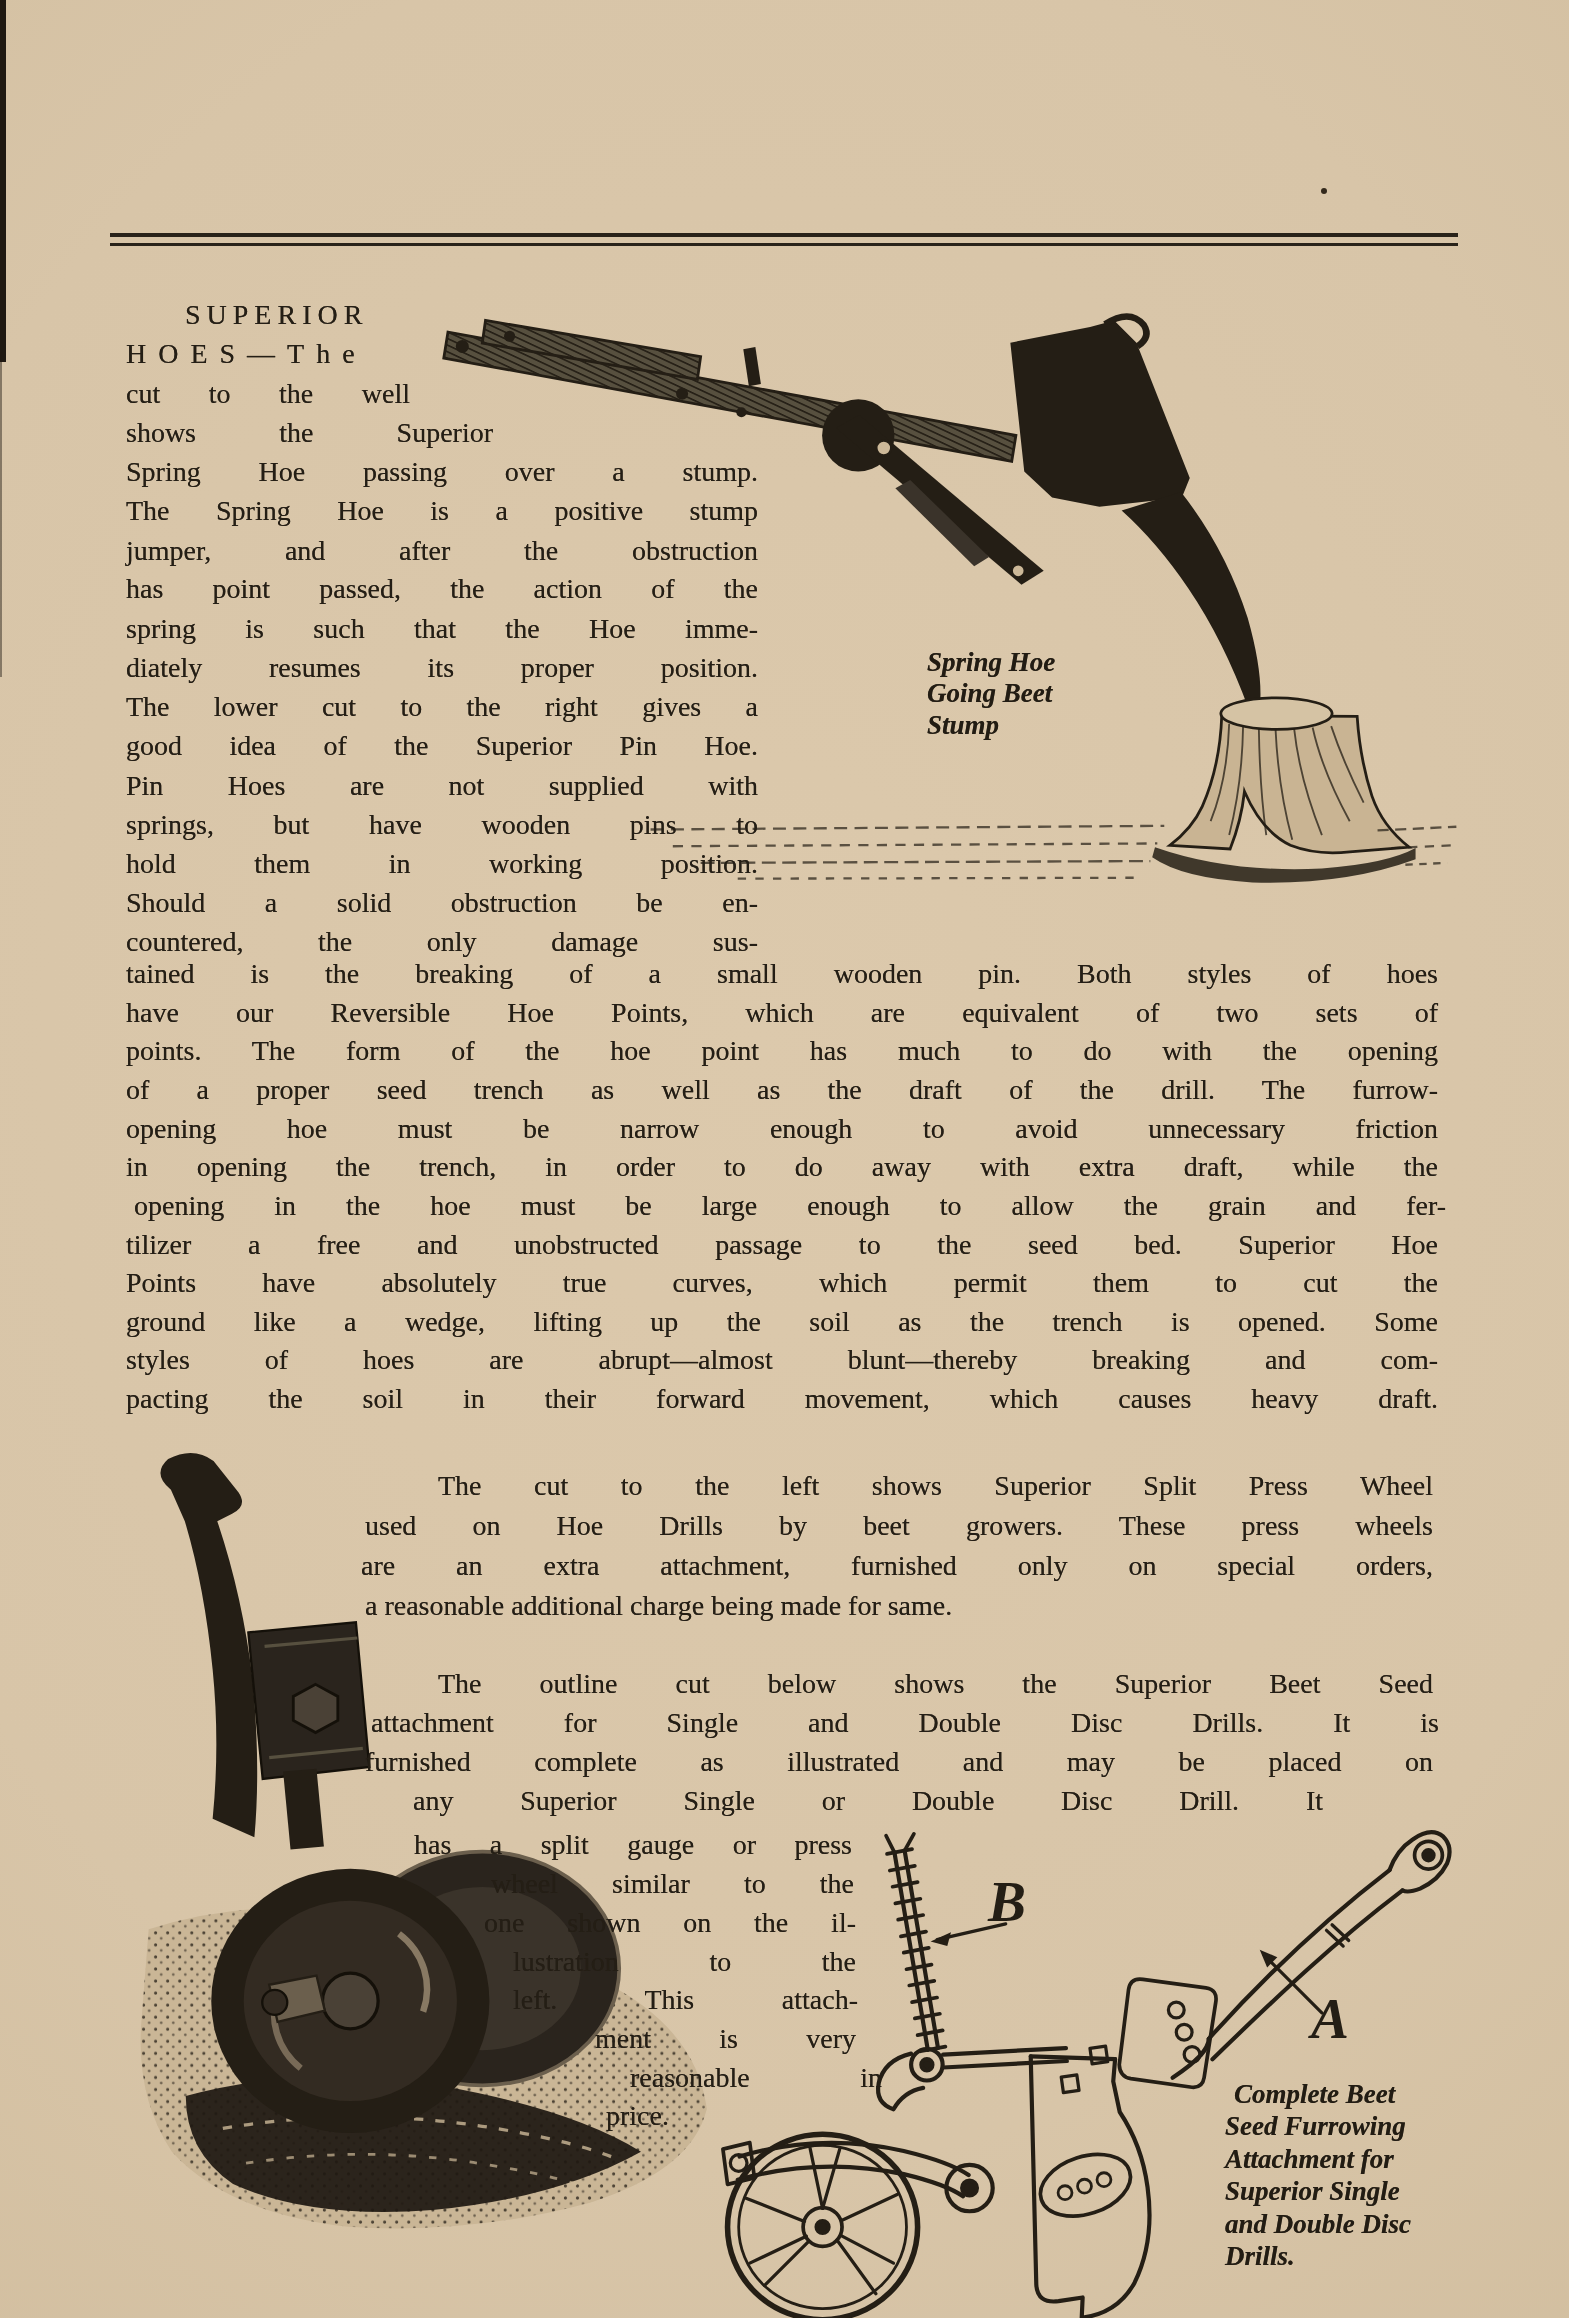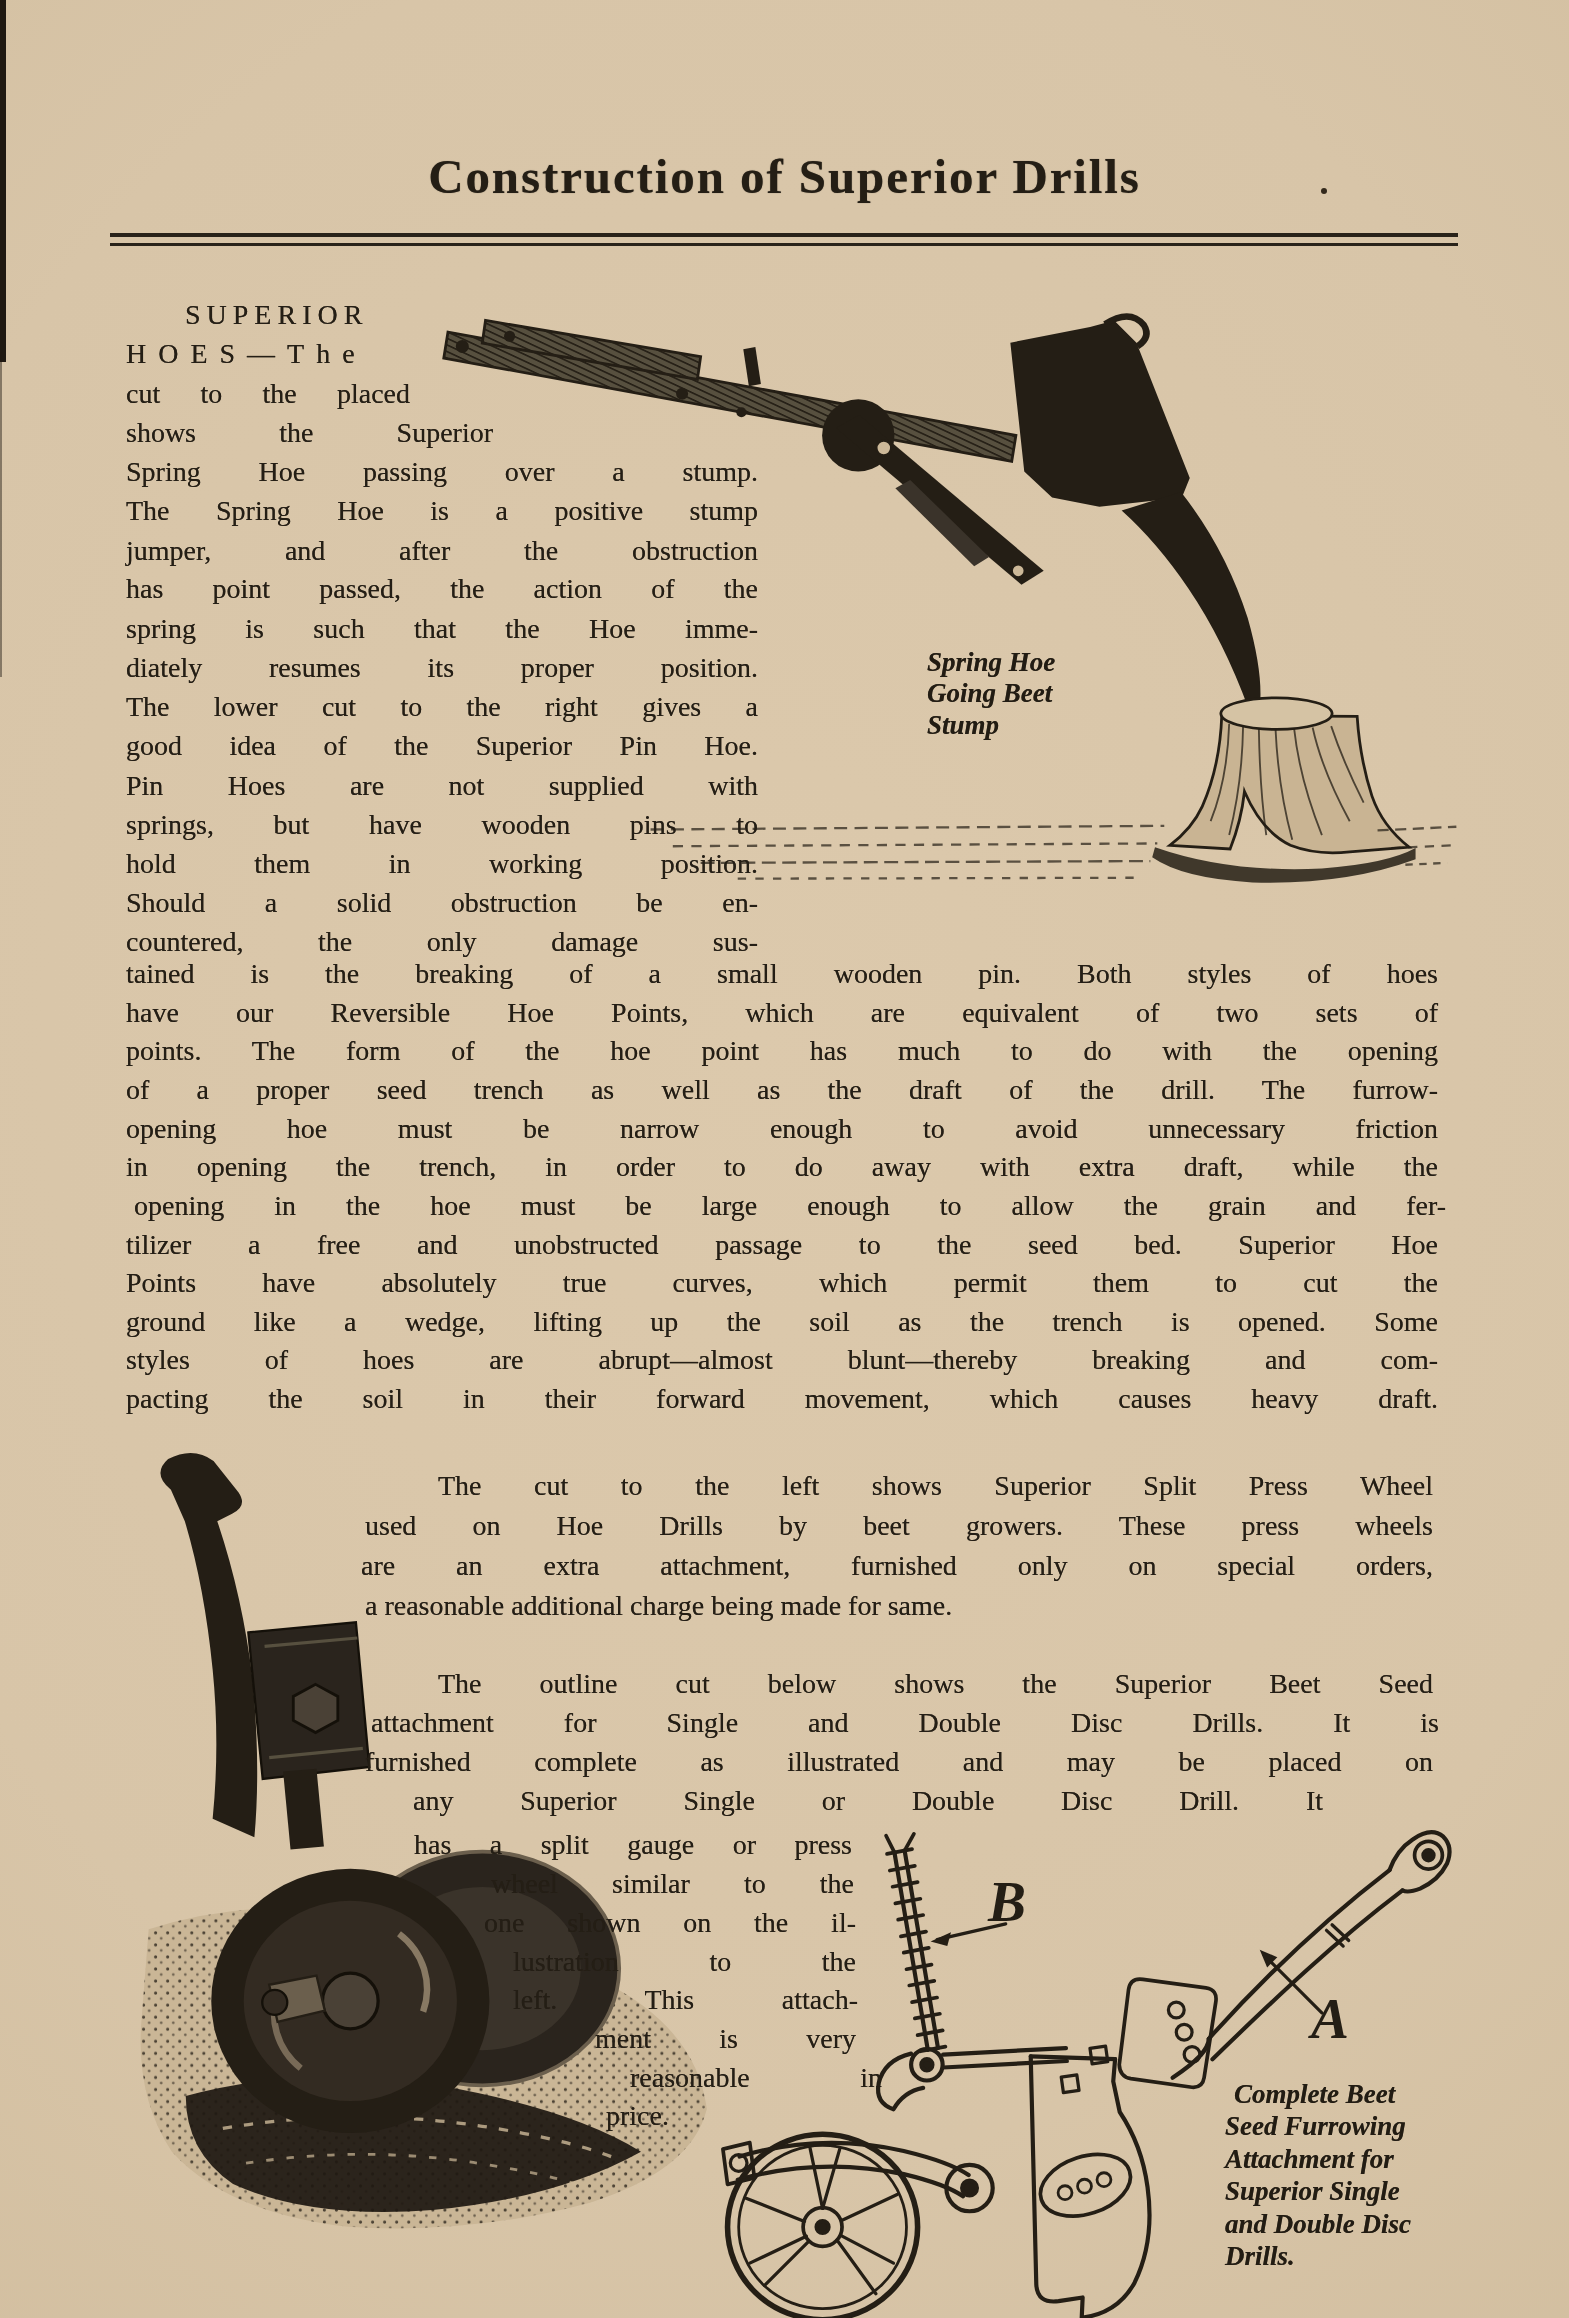--- a/index.html
+++ b/index.html
@@ -105,21 +105,20 @@
   .artifact{ position:absolute; background:#1f1912; }
   #edge-left{ left:0; top:0; width:5.6px; height:362px; }
   #edge-left2{ left:0; top:352px; width:2.3px; height:325px; opacity:.45; }
   #speck-title{ left:1321px; top:188px; width:6px; height:6px; border-radius:50%; background:#33291c;}
 </style>
 </head>
 <body>
 
 <div id="page">
 
-  <div id="title">Construction of Superior Drills</div>
   <div id="rule-top" class="rule"></div>
   <div id="rule-bottom" class="rule"></div>
 
   <svg id="illus-spring" class="illus" viewBox="0 0 2200 1320">
     <defs>
       <pattern id="hatchBar" width="13" height="13" patternUnits="userSpaceOnUse" patternTransform="rotate(115)">
         <rect width="13" height="13" fill="#57503f"></rect>
         <line x1="0" y1="0" x2="0" y2="13" stroke="#241e15" stroke-width="7"></line>
       </pattern>
     </defs>
@@ -286,21 +285,21 @@
         <polygon points="478,346 522,326 514,356" fill="#241e15" stroke="none"></polygon>
         <line x1="1322" y1="500" x2="1198" y2="376" stroke-width="7"></line>
         <polygon points="1188,364 1226,380 1204,402" fill="#241e15" stroke="none"></polygon>
       </g>
     </g>
   </svg>
 
   <div class="intro">
     <div class="ln">SUPERIOR</div>
     <div class="ln">HOES—The</div>
-    <div class="ln j">cut to the placed</div>
+    <div class="ln j">cut to the well</div>
     <div class="ln j">shows the Superior</div>
     <div class="ln j">Spring Hoe passing over a stump.</div>
     <div class="ln j">The Spring Hoe is a positive stump</div>
     <div class="ln j">jumper, and after the obstruction</div>
     <div class="ln j">has point passed, the action of the</div>
     <div class="ln j">spring is such that the Hoe imme-</div>
     <div class="ln j">diately resumes its proper position.</div>
     <div class="ln j">The lower cut to the right gives a</div>
     <div class="ln j">good idea of the Superior Pin Hoe.</div>
     <div class="ln j">Pin Hoes are not supplied with</div>

